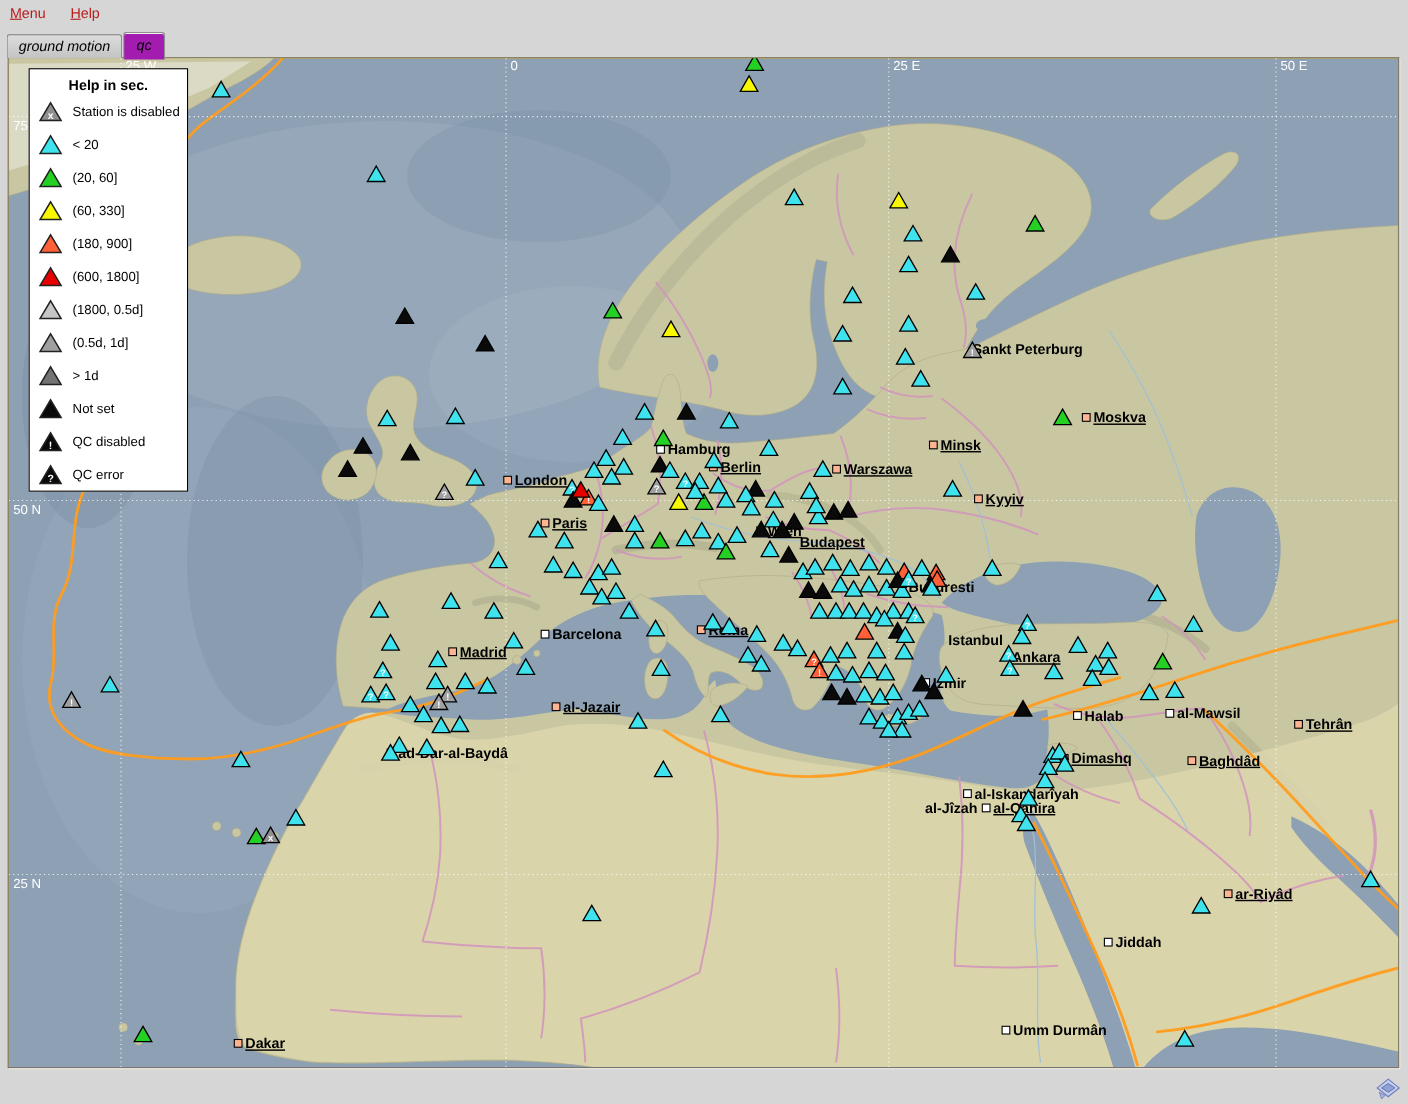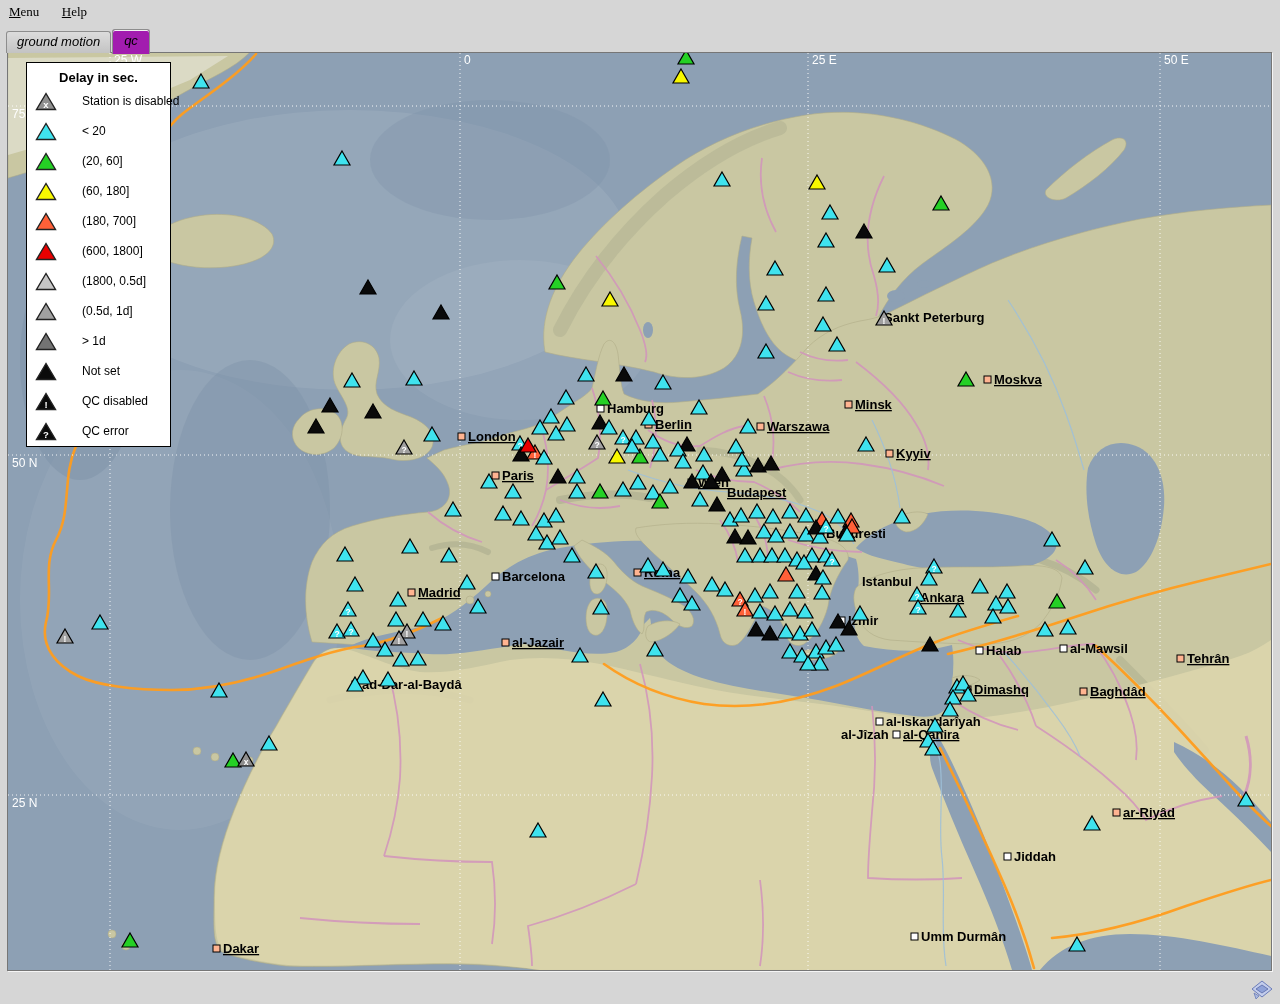--- a/index.html
+++ b/index.html
@@ -3,21 +3,21 @@
 <meta charset="utf-8">
 <style>
   html,body{margin:0;padding:0;}
   body{
     width:1280px;height:1004px;position:relative;overflow:hidden;
     background:#d6d6d6;font-family:"Liberation Sans",sans-serif;
     -webkit-font-smoothing:antialiased;
   }
   
   .menubar{position:absolute;top:0;left:0;right:0;height:24px;background:#d6d6d6;}
-  .menu-item{display:inline-block;padding:4px 9px 3px 9px;font-size:13px;color:#000000;cursor:default;font-family:Liberation Serif, serif;}
+  .menu-item{display:inline-block;padding:4px 9px 3px 9px;font-size:13px;color:#b91c1c;cursor:default;}
   .menu-item::first-letter{text-decoration:underline;}
   
   .tabbar{position:absolute;top:29px;left:6px;height:24px;display:flex;align-items:flex-end;z-index:5;font-style:italic;}
   .tab{
     font-size:13px;color:#000;padding:3px 10px 4px 10px;height:14px;line-height:14px;
     border:1px solid #8d8d8d;border-bottom:none;border-radius:3px 3px 0 0;
     background:linear-gradient(#dcdcdc,#c3c3c3);margin-right:1px;cursor:default;
   }
   .tab.active{
     background:#a21caf;box-shadow:inset 0 1px 0 #f2f2f2;
@@ -31,21 +31,21 @@
   }
   .map-frame svg.geo{position:absolute;left:0;top:0;}
   
   .legend{
     position:absolute;left:18px;top:9px;width:143px;background:#ffffff;
     border:1px solid #000;z-index:6;
   }
   .legend-title{text-align:center;font-weight:bold;font-size:13px;padding:7px 0 1px 0;color:#000;}
   .legend-row{display:flex;align-items:center;height:30px;padding-left:8px;}
   .legend-row svg{width:22px;height:19px;flex:0 0 22px;}
-  .legend-label{font-size:12px;color:#000;margin-left:25px;white-space:nowrap;}
+  .legend-label{font-size:12px;color:#000;margin-left:9px;white-space:nowrap;}
   
   .grip{position:absolute;right:7px;bottom:4px;width:22px;height:20px;}
 </style>
 </head>
 <body>
 
 <div class="menubar">
   <span class="menu-item">Menu</span>
   <span class="menu-item">Help</span>
 </div>
@@ -1011,21 +1011,21 @@
         <g>
           <polygon points="1246,792 1254,806 1238,806" fill="#3fe3ee" stroke="#000" stroke-width="1.2"></polygon>
         </g>
         <g>
           <polygon points="1077,937 1085,951 1069,951" fill="#3fe3ee" stroke="#000" stroke-width="1.2"></polygon>
         </g>
       </g>
   </svg>
 
   <div class="legend">
-    <div class="legend-title">Delay in sec.</div>
+    <div class="legend-title">Help in sec.</div>
     <div id="legend-items">
         <div class="legend-row">
           <svg viewBox="0 0 22 19">
             <polygon points="11,1.5 20.5,17.5 1.5,17.5" fill="#8f8f8f" stroke="#222" stroke-width="1.4"></polygon>
             <text x="11" y="16" text-anchor="middle" font-size="9.5" font-weight="bold" fill="#fff" font-family="&quot;Liberation Sans&quot;,sans-serif">x</text>
           </svg>
           <span class="legend-label">Station is disabled</span>
         </div>
         <div class="legend-row">
           <svg viewBox="0 0 22 19">
@@ -1036,27 +1036,27 @@
         <div class="legend-row">
           <svg viewBox="0 0 22 19">
             <polygon points="11,1.5 20.5,17.5 1.5,17.5" fill="#25d025" stroke="#222" stroke-width="1.4"></polygon>
           </svg>
           <span class="legend-label">(20, 60]</span>
         </div>
         <div class="legend-row">
           <svg viewBox="0 0 22 19">
             <polygon points="11,1.5 20.5,17.5 1.5,17.5" fill="#f8f800" stroke="#222" stroke-width="1.4"></polygon>
           </svg>
-          <span class="legend-label">(60, 180]</span>
+          <span class="legend-label">(60, 330]</span>
         </div>
         <div class="legend-row">
           <svg viewBox="0 0 22 19">
             <polygon points="11,1.5 20.5,17.5 1.5,17.5" fill="#ff6038" stroke="#222" stroke-width="1.4"></polygon>
           </svg>
-          <span class="legend-label">(180, 700]</span>
+          <span class="legend-label">(180, 900]</span>
         </div>
         <div class="legend-row">
           <svg viewBox="0 0 22 19">
             <polygon points="11,1.5 20.5,17.5 1.5,17.5" fill="#e80000" stroke="#222" stroke-width="1.4"></polygon>
           </svg>
           <span class="legend-label">(600, 1800]</span>
         </div>
         <div class="legend-row">
           <svg viewBox="0 0 22 19">
             <polygon points="11,1.5 20.5,17.5 1.5,17.5" fill="#c6c6c6" stroke="#222" stroke-width="1.4"></polygon>

